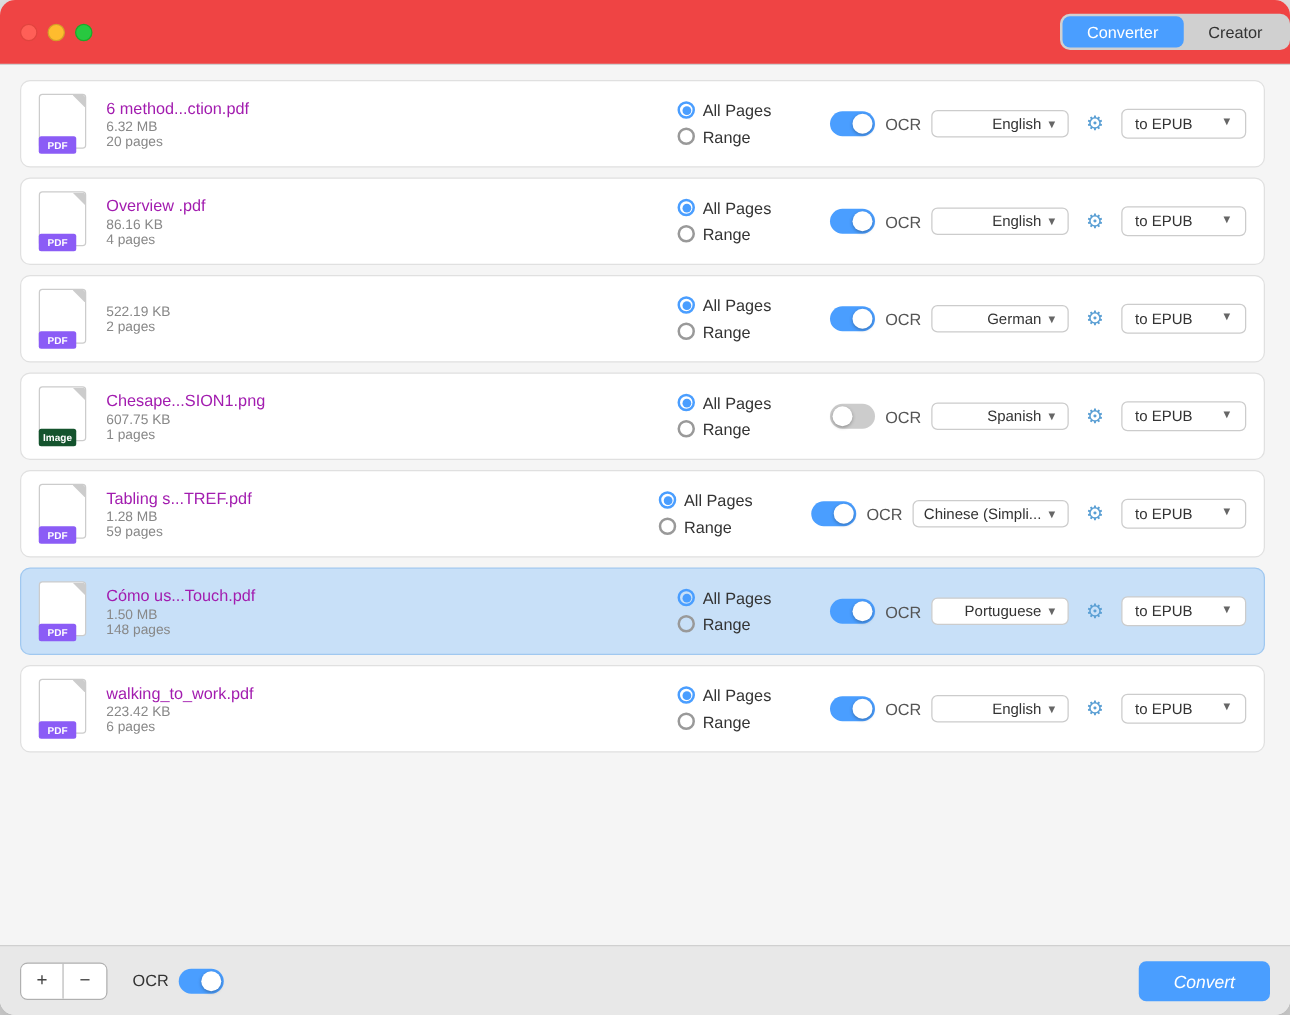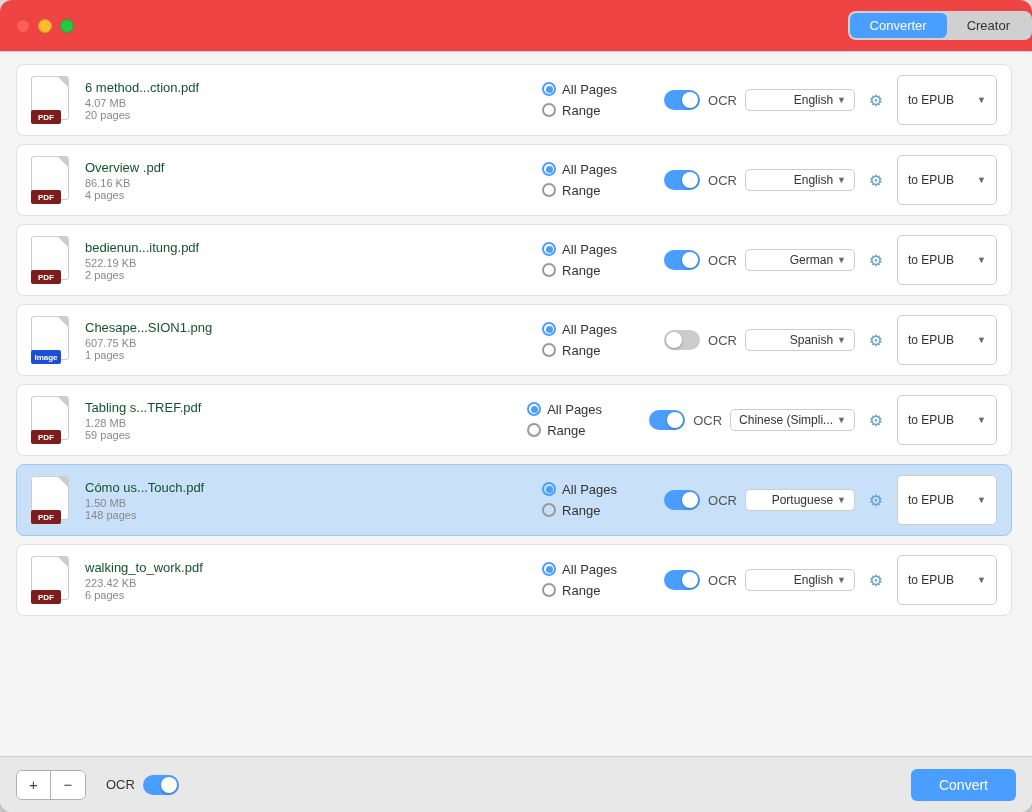--- a/index.html
+++ b/index.html
@@ -136,30 +136,30 @@
       width: 30px;
       height: 14px;
       border-radius: 2px;
       display: flex;
       align-items: center;
       justify-content: center;
       font-size: 8px;
       font-weight: bold;
       color: white;
     }
-    .badge-pdf { background: #7f1d1d; }
-    .badge-image { background: #1d4ed8; }
+    .badge-pdf { background: #8b5cf6; }
+    .badge-image { background: #14532d; }
     .file-info {
       flex: 1;
       min-width: 0;
     }
     .file-name {
       font-size: 13px;
       font-weight: 500;
-      color: #14532d;
+      color: #a21caf;
       white-space: nowrap;
       overflow: hidden;
       text-overflow: ellipsis;
     }
     .file-size {
       font-size: 11px;
       color: #888;
       margin-top: 2px;
     }
     .file-pages {
@@ -264,25 +264,24 @@
       height: 26px;
       display: flex;
       align-items: center;
       justify-content: center;
       cursor: pointer;
       color: #5a9fd4;
       font-size: 16px;
     }
     .output-select {
       display: flex;
-      align-items: center;
       background: white;
       border: 1px solid #ccc;
       border-radius: 5px;
-      padding: 17px 10px;
+      padding: 4px 10px;
       font-size: 12px;
       color: #333;
       min-width: 100px;
       cursor: pointer;
     }
     .output-select-text {
       flex: 1;
     }
     .output-chevron {
       font-size: 9px;
@@ -339,20 +338,21 @@
     .convert-btn {
       margin-left: auto;
       background: #4a9eff;
       color: white;
       border: none;
       border-radius: 6px;
       padding: 8px 28px;
       font-size: 14px;
       font-weight: 500;
       cursor: pointer;
+      font-style: italic;
     }
   </style>
 </head>
 <body>
 
 <div class="window">
 
   <div class="titlebar">
     <div class="traffic-lights">
       <div class="traffic-light tl-red"></div>
@@ -369,21 +369,21 @@
     <div class="file-list">
 
     <div class="file-row">
     <div class="file-icon">
       <div class="file-icon-body">
       </div>
       <div class="file-badge badge-pdf">PDF</div>
     </div>
     <div class="file-info">
       <div class="file-name">6 method...ction.pdf</div>
-      <div class="file-size">4.07 MB</div>
+      <div class="file-size">6.32 MB</div>
       <div class="file-pages">20 pages</div>
     </div>
     <div class="page-options">
       <label class="radio-option">
         <div class="radio-circle checked">
                 <div></div>
               </div>
         <span>All Pages</span>
       </label>
       <label class="radio-option">
@@ -446,21 +446,20 @@
       </div>
     </div>
   </div>
         <div class="file-row">
     <div class="file-icon">
       <div class="file-icon-body">
       </div>
       <div class="file-badge badge-pdf">PDF</div>
     </div>
     <div class="file-info">
-      <div class="file-name">bedienun...itung.pdf</div>
       <div class="file-size">522.19 KB</div>
       <div class="file-pages">2 pages</div>
     </div>
     <div class="page-options">
       <label class="radio-option">
         <div class="radio-circle checked">
                 <div></div>
               </div>
         <span>All Pages</span>
       </label>

